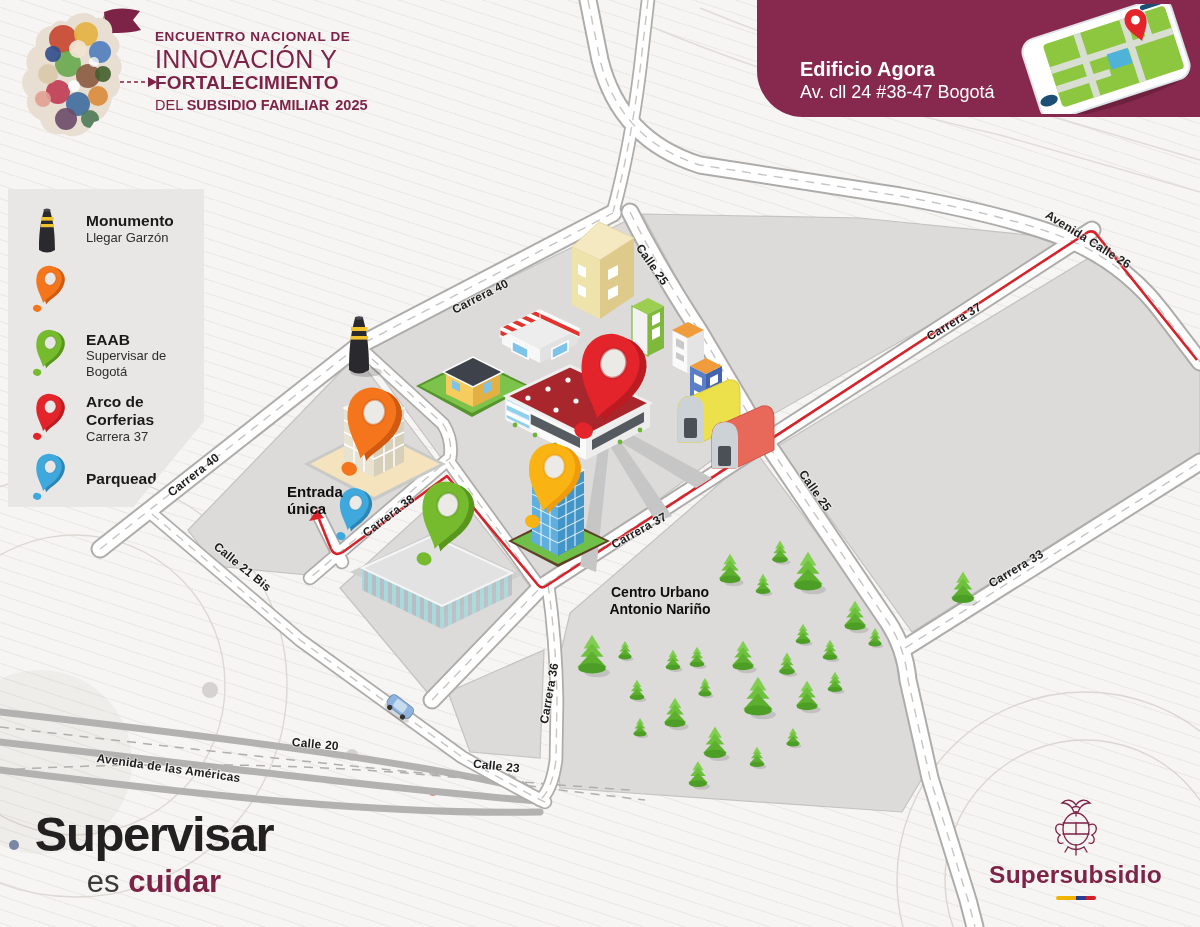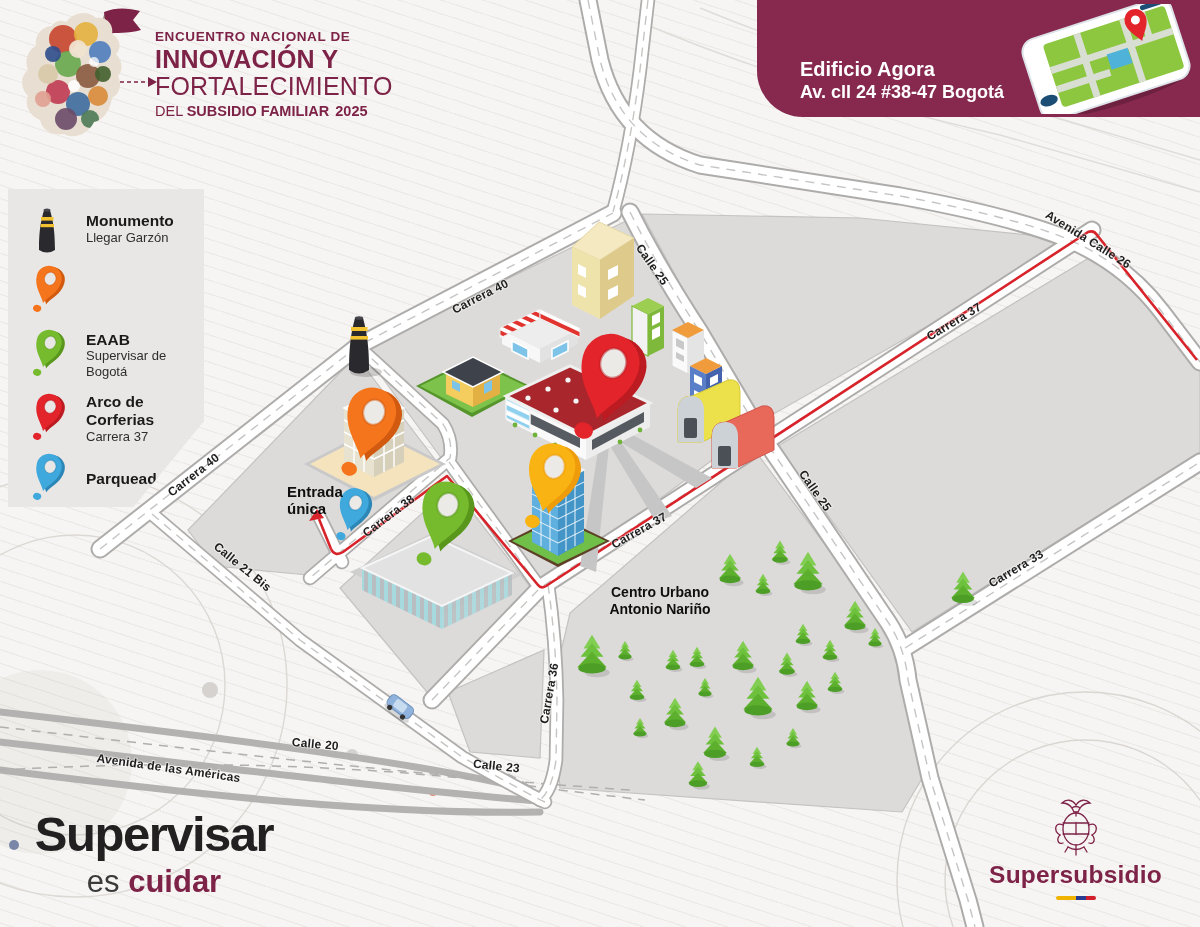--- a/index.html
+++ b/index.html
@@ -29,32 +29,32 @@
   .legend{position:absolute;left:8px;top:153px;width:196px;height:318px;
     background:rgba(232,230,228,.97);
     clip-path:polygon(0 0,100% 0,100% 73%,64% 100%,0 100%);margin-top:36px;}
   .lg-row{position:absolute;left:0;width:100%;height:52px;display:flex;align-items:center;}
   .lg-ic{width:78px;display:flex;justify-content:center;flex:0 0 78px;}
   .lg-t{font-size:15.5px;font-weight:800;color:#1a1a1a;line-height:1.15;}
   .lg-s{font-size:13px;color:#2e2e2e;line-height:1.2;}
   
   .titleblock{position:absolute;left:155px;top:29px;width:280px;color:#7e2348;}
   .t1{font-size:13.5px;font-weight:700;letter-spacing:.6px;}
-  .t2{font-size:25px;font-weight:700;letter-spacing:.2px;line-height:1.08;margin-top:2px;}
-  .t3{font-size:25px;font-weight:400;letter-spacing:.2px;line-height:1.08;}
+  .t2{font-size:25px;font-weight:400;letter-spacing:.2px;line-height:1.08;margin-top:2px;}
+  .t3{font-size:19px;font-weight:700;letter-spacing:.2px;line-height:1.08;}
   .t4{font-size:14.5px;margin-top:3px;font-weight:400;}
   .t4 b{font-weight:800;}
   .t4 .yr{font-weight:800;margin-left:6px;}
   
   .banner{position:absolute;left:757px;top:0;width:443px;height:117px;background:#87294e;border-radius:0 0 0 46px;color:#fff;}
   .banner .b1{position:absolute;left:42px;top:18px;font-size:35px;}
   .banner .b1 .bb{font-weight:800;}
   .banner .b1 .bl{font-weight:300;}
   .banner .b2{position:absolute;left:43px;top:58px;font-size:20px;font-weight:800;}
-  .banner .b3{position:absolute;left:43px;top:82px;font-size:18px;font-weight:700;}
+  .banner .b3{position:absolute;left:43px;top:82px;font-size:18px;font-weight:400;}
   .phone{position:absolute;right:4px;top:4px;}
   
   .slogan{position:absolute;left:24px;top:806px;width:260px;text-align:center;}
   .sl1{font-size:49px;font-weight:800;letter-spacing:-1.5px;color:#232021;}
   .sl2{font-size:31px;margin-top:2px;color:#3a3a3a;}
   .sl2 .cu{font-weight:800;color:#7e2348;}
   
   .brand{position:absolute;left:973px;top:795px;width:205px;text-align:center;}
   .brand-name{font-size:24.5px;font-weight:700;color:#7e2348;margin-top:2px;letter-spacing:.2px;}
   .flagbar{width:40px;height:4px;margin:7px auto 0;border-radius:2px;overflow:hidden;display:flex;}

